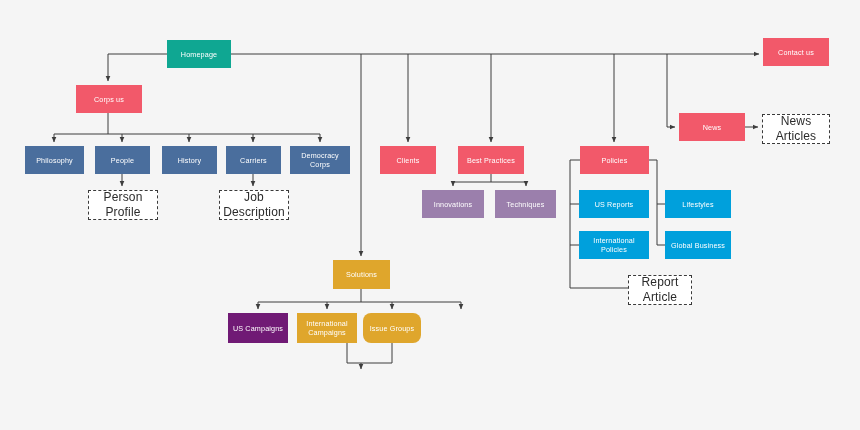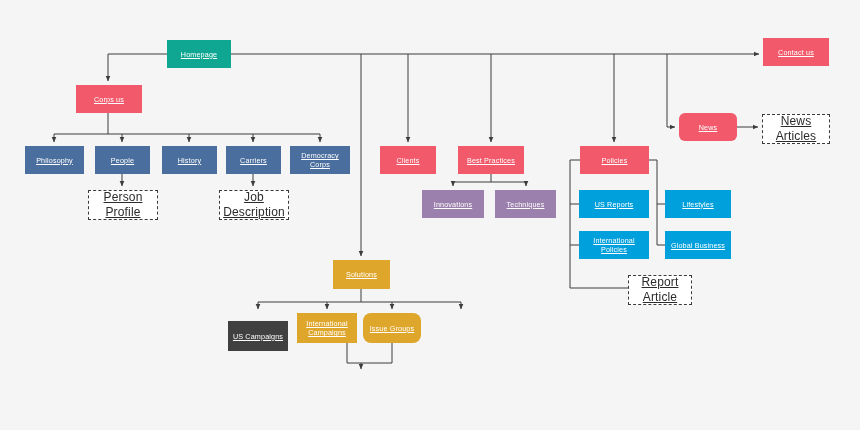--- a/index.html
+++ b/index.html
@@ -14,21 +14,20 @@
   .node{
     position:absolute;
     display:flex;align-items:center;justify-content:center;
     text-align:center;
     box-sizing:border-box;
     color:#ffffff;
     font-size:7.2px;
     letter-spacing:.15px;
     line-height:1.25;
     padding:14px 3px;
-    text-decoration:underline;
   }
   .node.dashed{
     background:#ffffff;
     border:1px dashed #3a3a3a;
     color:#2b2b2b;
     font-size:12px;
   }
 </style>
 </head>
 <body>
@@ -81,36 +80,36 @@
       <path d="M392,302 L392,309" marker-end="url(#arrow)"></path>
       <path d="M461,302 L461,309" marker-end="url(#arrow)"></path>
 
       <path d="M347,343 L347,363 L392,363 L392,343"></path>
       <path d="M361,363 L361,369" marker-end="url(#arrow)"></path>
     </g>
   </svg>
 <div class="node" style="left: 167px; top: 40px; width: 64px; height: 27px; background: rgb(15, 167, 146);">Homepage</div>
     <div class="node" style="left: 763px; top: 38px; width: 66px; height: 28px; background: rgb(242, 89, 106);">Contact us</div>
     <div class="node" style="left: 76px; top: 85px; width: 66px; height: 28px; background: rgb(242, 89, 106);">Corps us</div>
-    <div class="node" style="left: 679px; top: 113px; width: 58px; height: 28px; background: rgb(242, 89, 106); border-radius: 6px;">News</div>
+    <div class="node" style="left: 679px; top: 113px; width: 66px; height: 28px; background: rgb(242, 89, 106);">News</div>
     <div class="node dashed" style="left: 762px; top: 114px; width: 68px; height: 26px;">News Articles</div>
     <div class="node" style="left: 25px; top: 146px; width: 59px; height: 27px; background: rgb(74, 110, 157);">Philosophy</div>
     <div class="node" style="left: 95px; top: 146px; width: 55px; height: 27px; background: rgb(74, 110, 157);">People</div>
     <div class="node" style="left: 162px; top: 146px; width: 55px; height: 27px; background: rgb(74, 110, 157);">History</div>
     <div class="node" style="left: 226px; top: 146px; width: 55px; height: 27px; background: rgb(74, 110, 157);">Carriers</div>
     <div class="node" style="left: 290px; top: 146px; width: 60px; height: 27px; background: rgb(74, 110, 157);">Democracy Corps</div>
     <div class="node" style="left: 380px; top: 146px; width: 56px; height: 27px; background: rgb(242, 89, 106);">Clients</div>
     <div class="node" style="left: 458px; top: 146px; width: 66px; height: 27px; background: rgb(242, 89, 106);">Best Practices</div>
     <div class="node" style="left: 580px; top: 146px; width: 69px; height: 28px; background: rgb(242, 89, 106);">Policies</div>
     <div class="node dashed" style="left: 88px; top: 190px; width: 70px; height: 26px;">Person Profile</div>
     <div class="node dashed" style="left: 219px; top: 190px; width: 70px; height: 26px;">Job Description</div>
     <div class="node" style="left: 422px; top: 190px; width: 62px; height: 28px; background: rgb(155, 127, 172);">Innovations</div>
     <div class="node" style="left: 495px; top: 190px; width: 61px; height: 28px; background: rgb(155, 127, 172);">Techniques</div>
     <div class="node" style="left: 579px; top: 190px; width: 70px; height: 28px; background: rgb(0, 160, 220);">US Reports</div>
     <div class="node" style="left: 665px; top: 190px; width: 66px; height: 28px; background: rgb(0, 160, 220);">Lifestyles</div>
     <div class="node" style="left: 579px; top: 231px; width: 70px; height: 28px; background: rgb(0, 160, 220);">International Policies</div>
     <div class="node" style="left: 665px; top: 231px; width: 66px; height: 28px; background: rgb(0, 160, 220);">Global Business</div>
     <div class="node" style="left: 333px; top: 260px; width: 57px; height: 29px; background: rgb(223, 166, 44);">Solutions</div>
     <div class="node dashed" style="left: 628px; top: 275px; width: 64px; height: 26px;">Report Article</div>
-    <div class="node" style="left: 228px; top: 313px; width: 60px; height: 30px; background: #404040; margin-top: 8px;">US Campaigns</div>
+    <div class="node" style="left: 228px; top: 313px; width: 60px; height: 30px; background: #701a75;">US Campaigns</div>
     <div class="node" style="left: 297px; top: 313px; width: 60px; height: 30px; background: rgb(223, 166, 44);">International Campaigns</div>
     <div class="node" style="left: 363px; top: 313px; width: 58px; height: 30px; background: rgb(223, 166, 44); border-radius: 8px;">Issue Groups</div>
   </div>
 
 </body></html>

